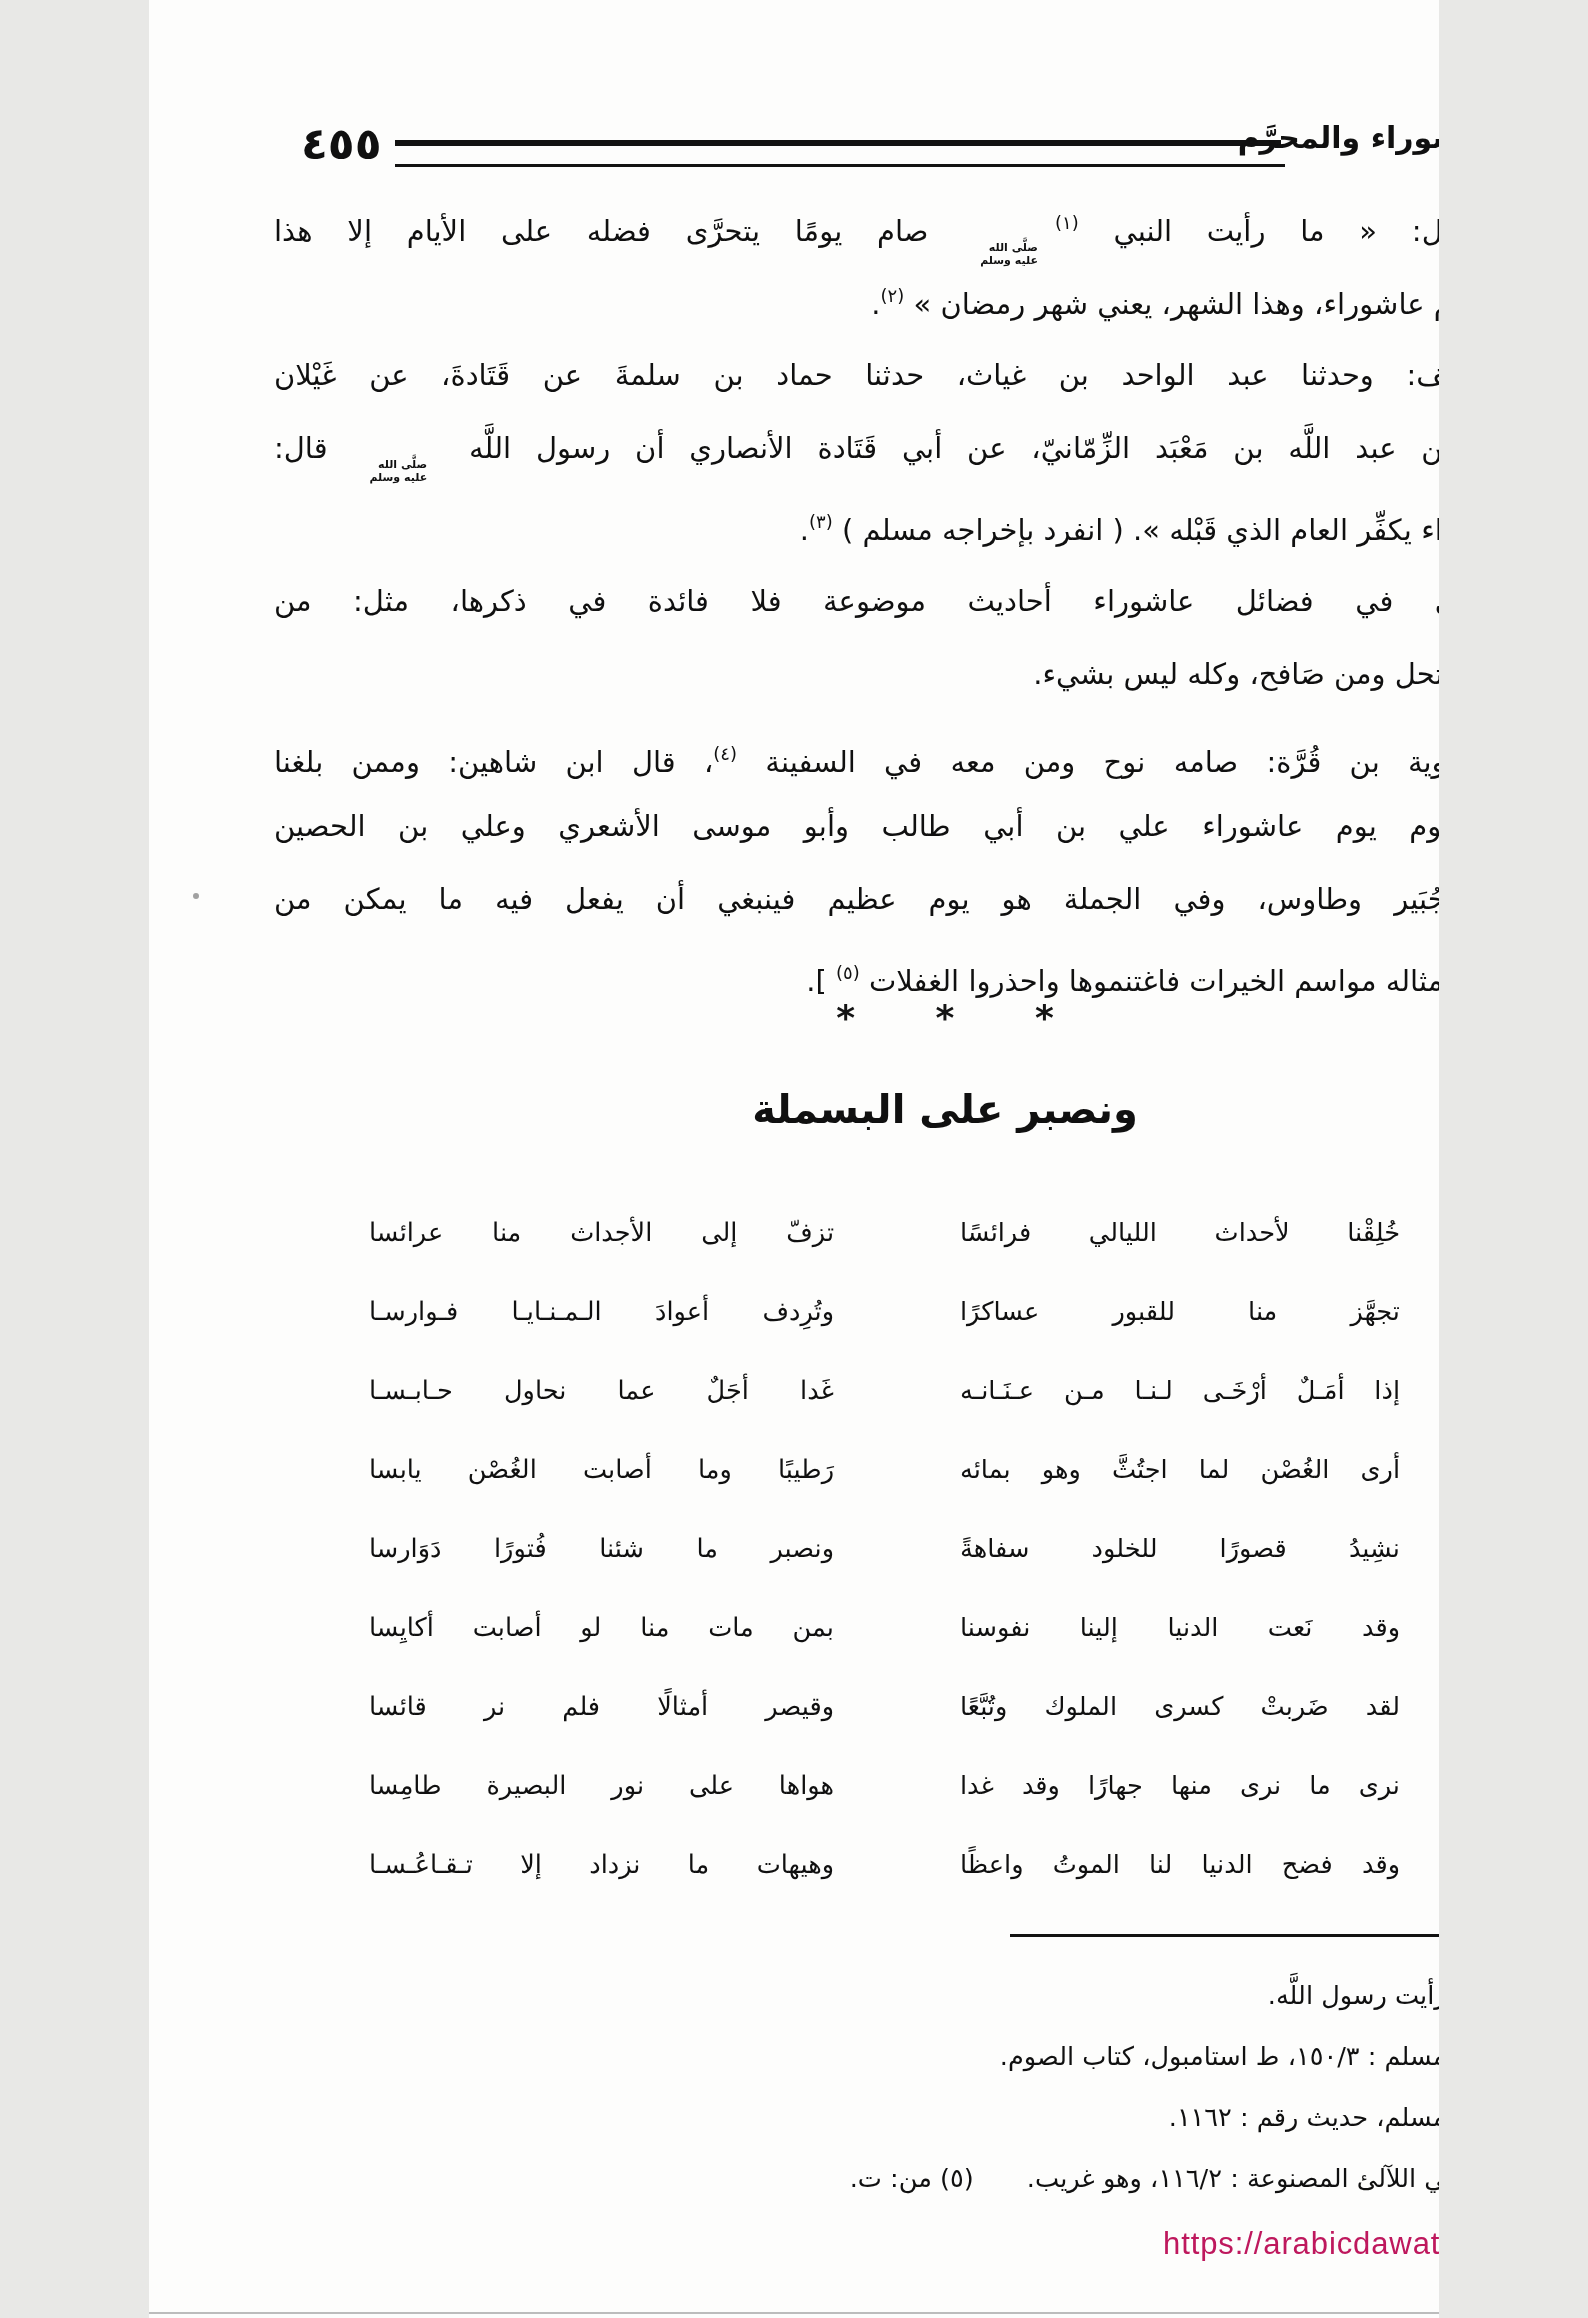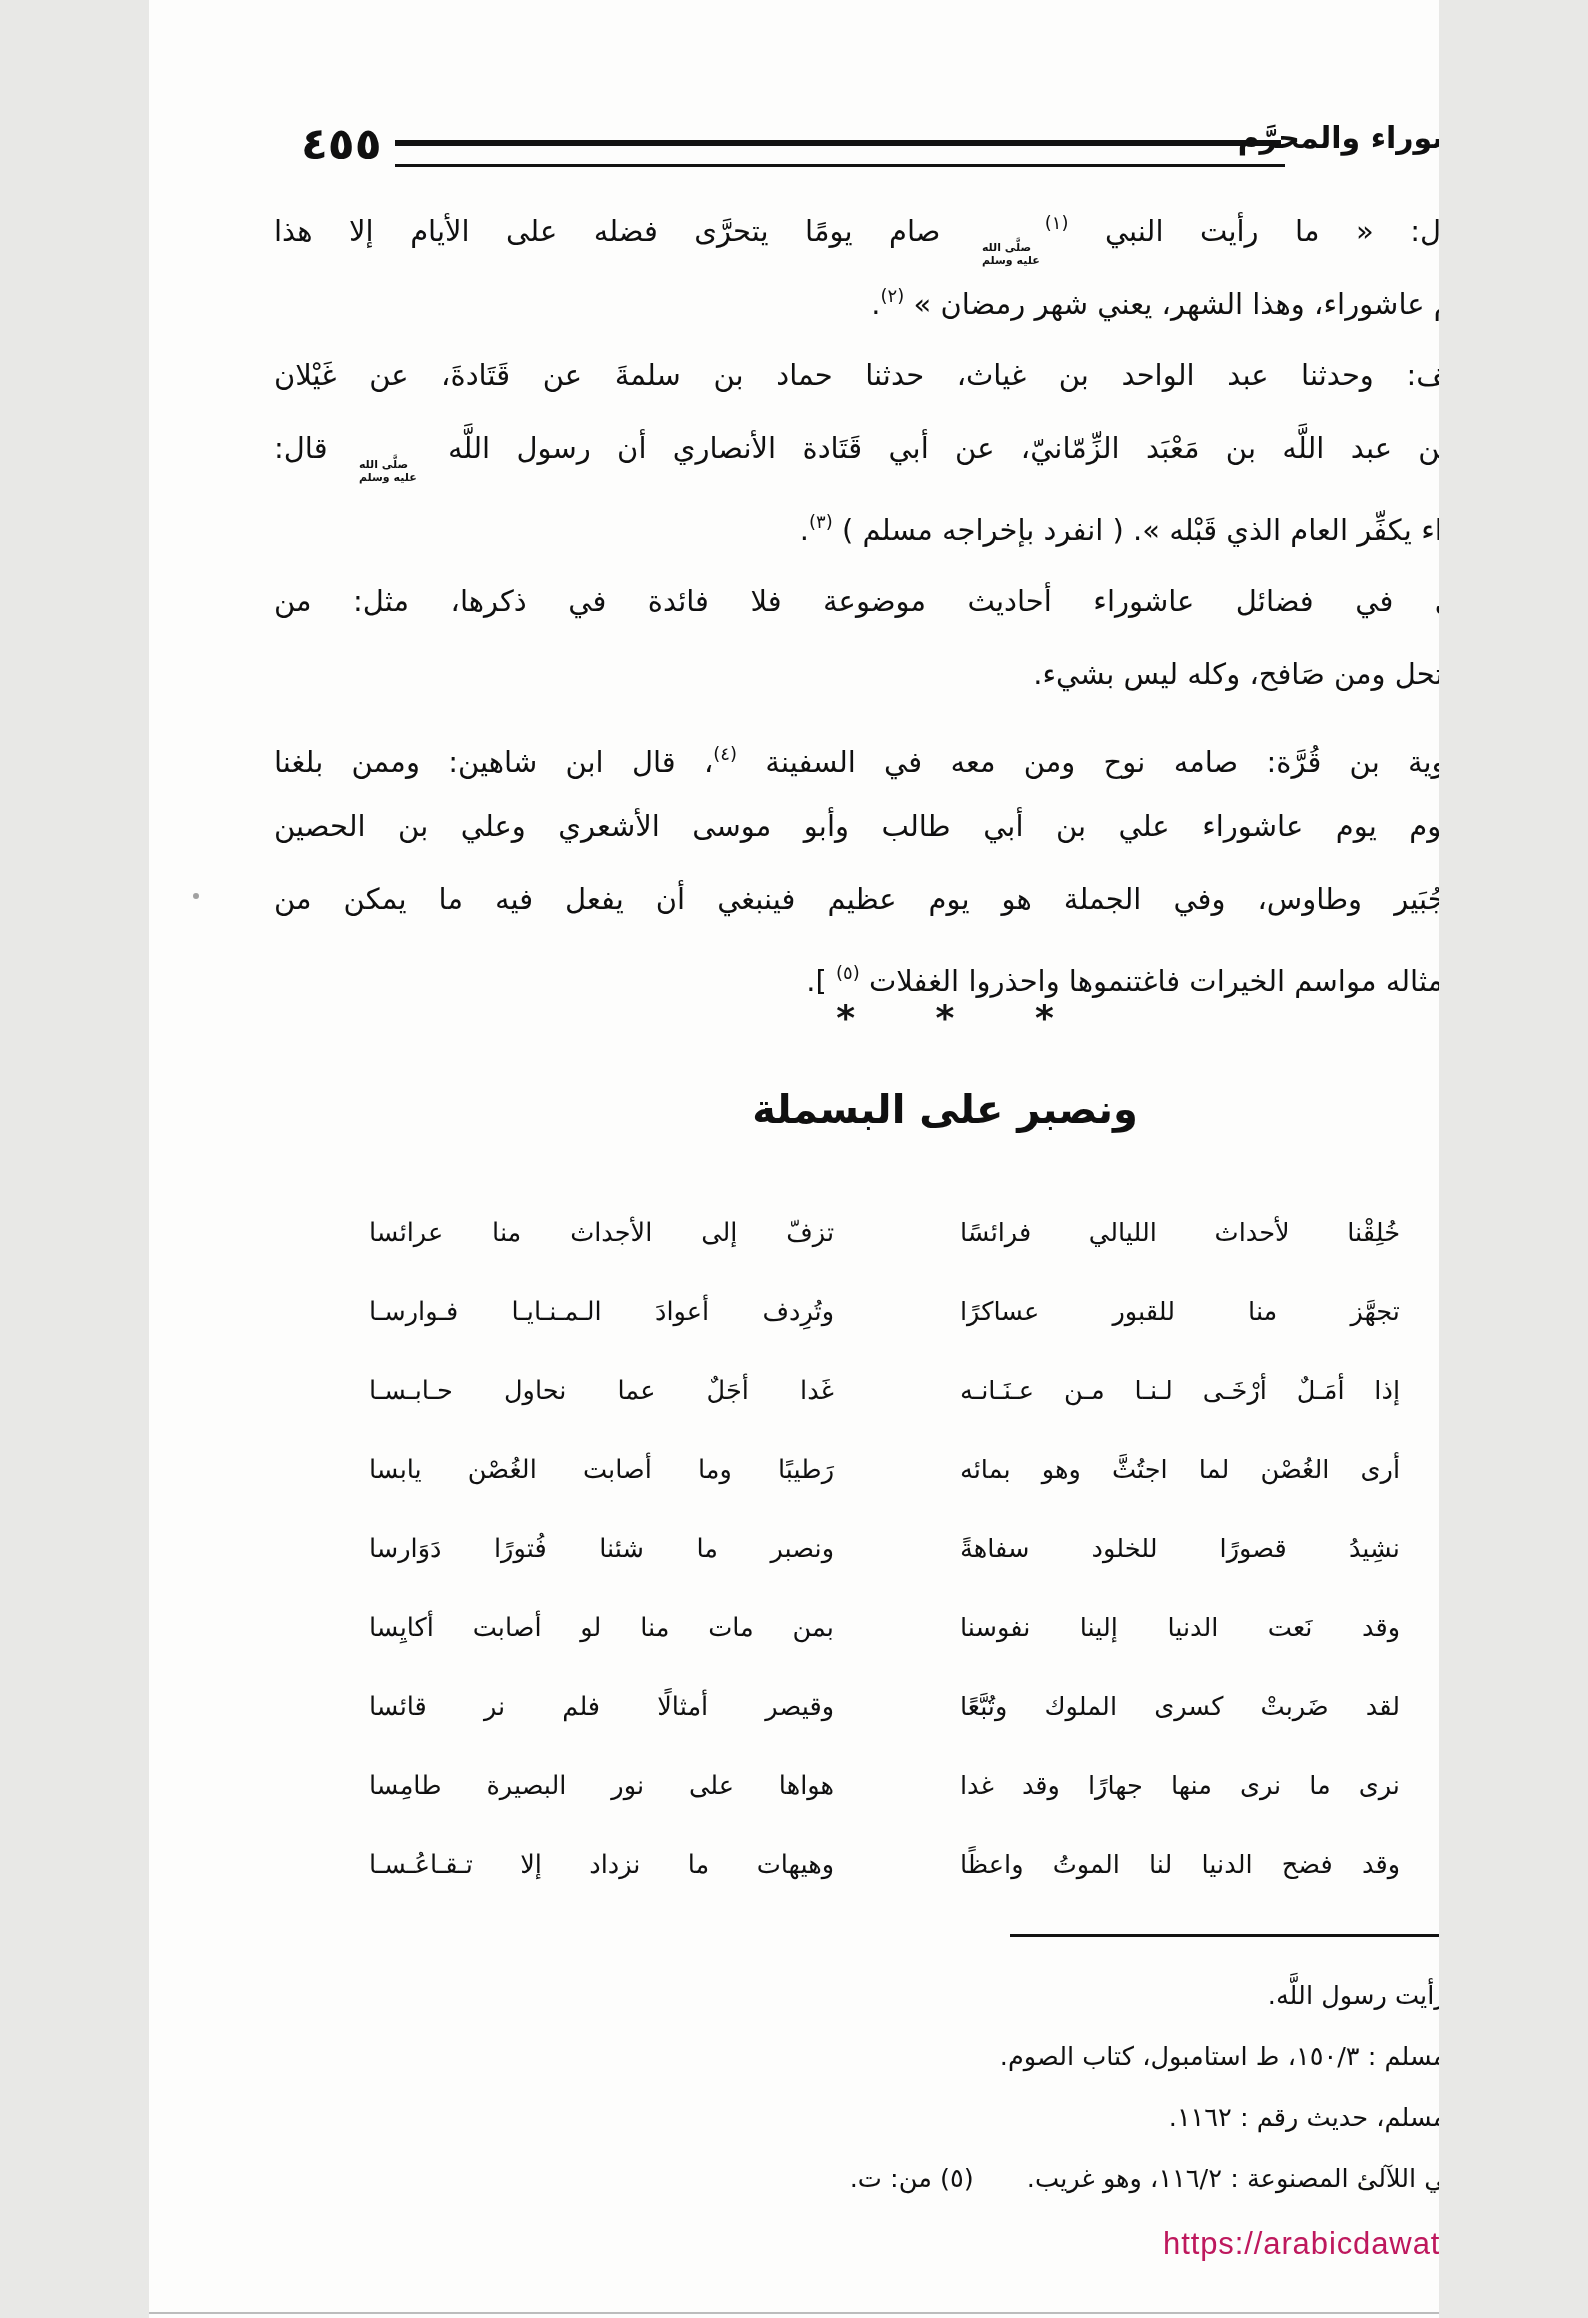--- a/index.html
+++ b/index.html
@@ -34,23 +34,23 @@
   }
   .para{margin:0 0 6.8px 0;}
   .bline{
     text-align:justify;text-align-last:justify;
     height:73px;overflow:visible;
   }
   .bline.last{text-align-last:right;}
   .bline.indent{padding-right:46px;}
   .fn-sup{font-size:18px;vertical-align:12px;letter-spacing:0.9px;}
   .saw{
-    display:inline-flex;flex-direction:column;align-items:flex-end;
+    display:inline-flex;flex-direction:column;align-items:flex-start;
     vertical-align:-10.2px;font-size:11px;line-height:12.8px;
-    font-weight:700;margin:0 5px;
+    font-weight:700;margin:0 17px;
   }
   
   .separator{
     position:absolute;left:125px;top:997px;width:1342px;
     text-align:center;font-size:36px;font-weight:700;
     letter-spacing:34px;text-indent:34px;color:#141414;
   }
   .heading{
     position:absolute;left:125px;top:1086px;width:1342px;margin:0;
     direction:rtl;text-align:center;

